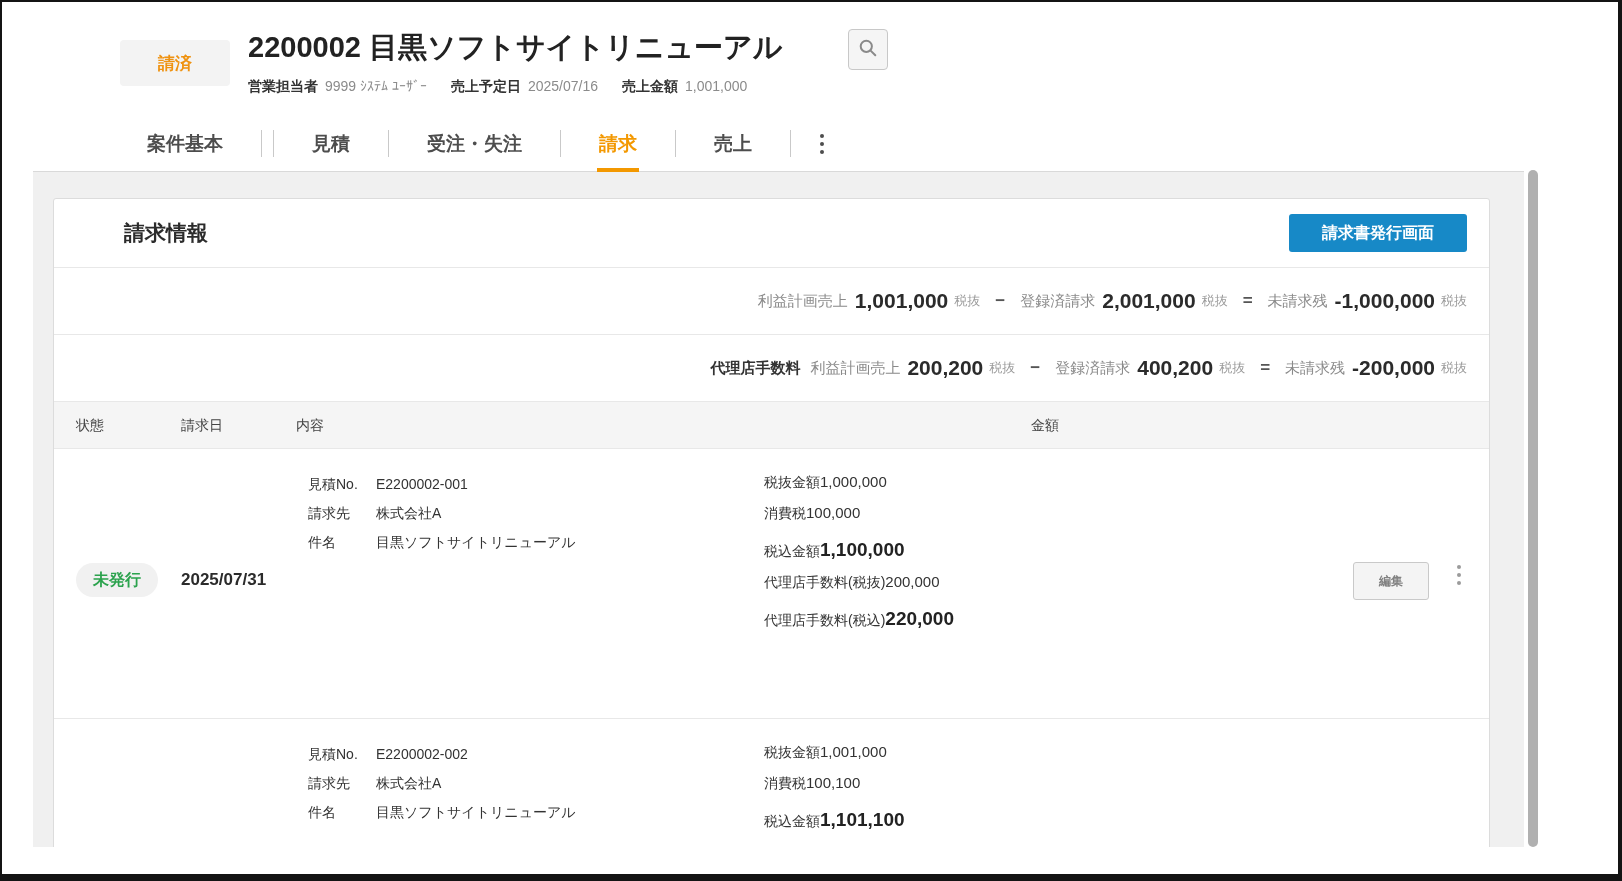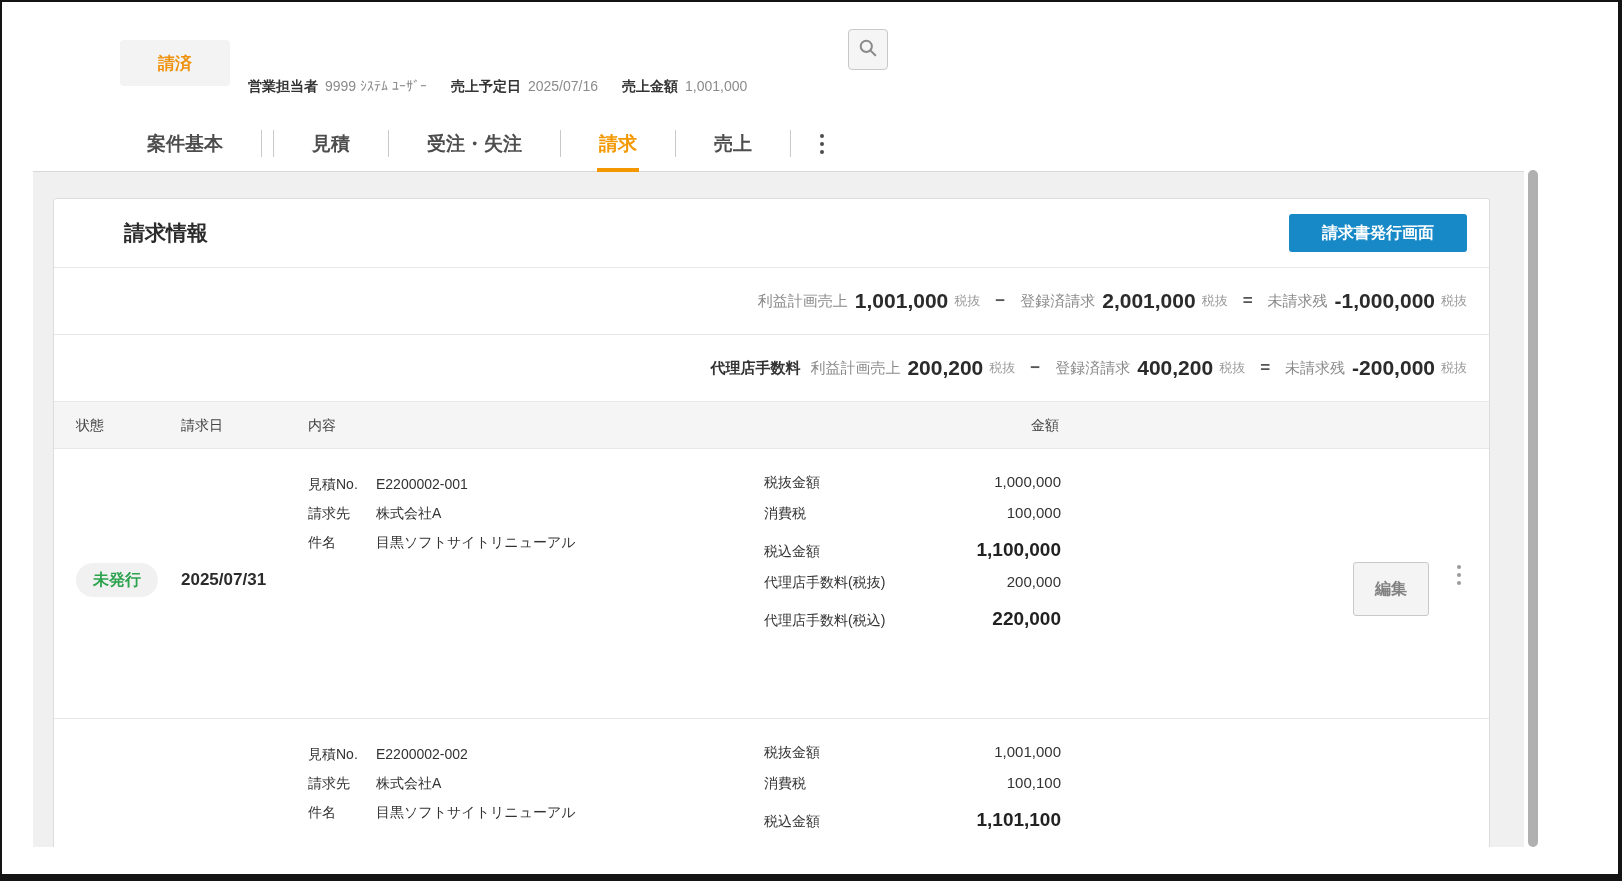--- a/index.html
+++ b/index.html
@@ -71,67 +71,68 @@
   .summary-prefix { font-weight:700; color:#333; margin-right:10px; }
   .sum-value { font-size:21px; font-weight:700; color:#2b2b2b; margin:0 6px 0 7px; }
   .sum-unit { font-size:13px; color:#9a9a9a; }
   .sum-op { font-size:17px; font-weight:700; color:#555; margin:0 15px; }
 
   .table-head {
     position:relative; height:47px; background:#f5f5f5; border-top:1px solid #e8e8e8;
     font-size:14px; color:#444;
   }
   .th { position:absolute; top:15px; }
-  .th-status { left:22px; } .th-date { left:127px; } .th-content { left:254px; }
+  .th-status { left:22px; } .th-date { left:127px; } .th-content { left:242px; }
   .th-amount { right:430px; }
 
   .invoice-row { position:relative; height:270px; border-top:1px solid #e8e8e8; background:#fff; }
   .status-pill {
     position:absolute; left:22px; top:114px; min-width:82px; height:34px; padding:0 14px;
     background:#f1f1f1; border-radius:17px; display:flex; align-items:center; justify-content:center;
     color:#2ca34e; font-size:16px; font-weight:700;
   }
   .invoice-date { position:absolute; left:127px; top:121px; font-size:17px; font-weight:700; color:#2b2b2b; }
 
   .details { position:absolute; left:254px; top:27px; font-size:14px; }
   .detail-line { display:flex; height:29px; }
   .detail-label { width:68px; color:#333; }
   .detail-value { color:#333; white-space:nowrap; }
 
   .amounts { position:absolute; left:710px; top:24px; width:297px; }
-  .amount-line { display:flex; justify-content:space-between; align-items:baseline; height:31px; }
+  .amount-line { display:flex; align-items:baseline; height:31px; }
   .amount-label { font-size:14px; color:#333; white-space:nowrap; }
   .amount-value { font-size:15px; color:#333; }
   .amount-line.bold { height:38px; padding-top:4px; }
   .amount-line.bold .amount-value { font-size:19px; font-weight:700; color:#222; }
 
   .edit-button {
-    position:absolute; right:60px; top:113px; width:76px; height:54px;
+    position:absolute; right:60px; top:113px; width:76px; height:38px;
     background:#f4f4f4; border:1px solid #c9c9c9; border-radius:3px;
-    color:#828282; font-size:16px; font-weight:700; cursor:pointer;
+    color:#828282; font-size:12px; font-weight:700; cursor:pointer;
     display:flex; align-items:center; justify-content:center;
     font-family:"Liberation Sans","DejaVu Sans",sans-serif;
   }
   .row-kebab { position:absolute; right:28px; top:116px; display:flex; flex-direction:column; gap:4px; cursor:pointer; }
   .row-kebab i { width:4px; height:4px; border-radius:50%; background:#9b9b9b; }
 
   
   .scrollbar-thumb {
     position:absolute; left:1526px; top:168px; width:10px; height:677px;
     background:#b0b0b0; border-radius:5px;
   }
 </style>
 </head>
 <body>
 
 <div class="window">
   <div class="app-region">
 
     <div class="page-header">
       <div class="status-badge">請済</div>
+      <h1 class="page-title">2200002 目黒ソフトサイトリニューアル</h1>
       <div class="search-button">
         <span>
           <svg width="20" height="20" viewBox="0 0 20 20">
             <circle cx="8.3" cy="8.3" r="5.6" fill="none" stroke="#8a8a8a" stroke-width="2"></circle>
             <line x1="12.6" y1="12.6" x2="17.3" y2="17.3" stroke="#8a8a8a" stroke-width="2" stroke-linecap="round"></line>
           </svg>
         </span>
       </div>
       <div class="header-meta">
         <span class="meta-pair">

